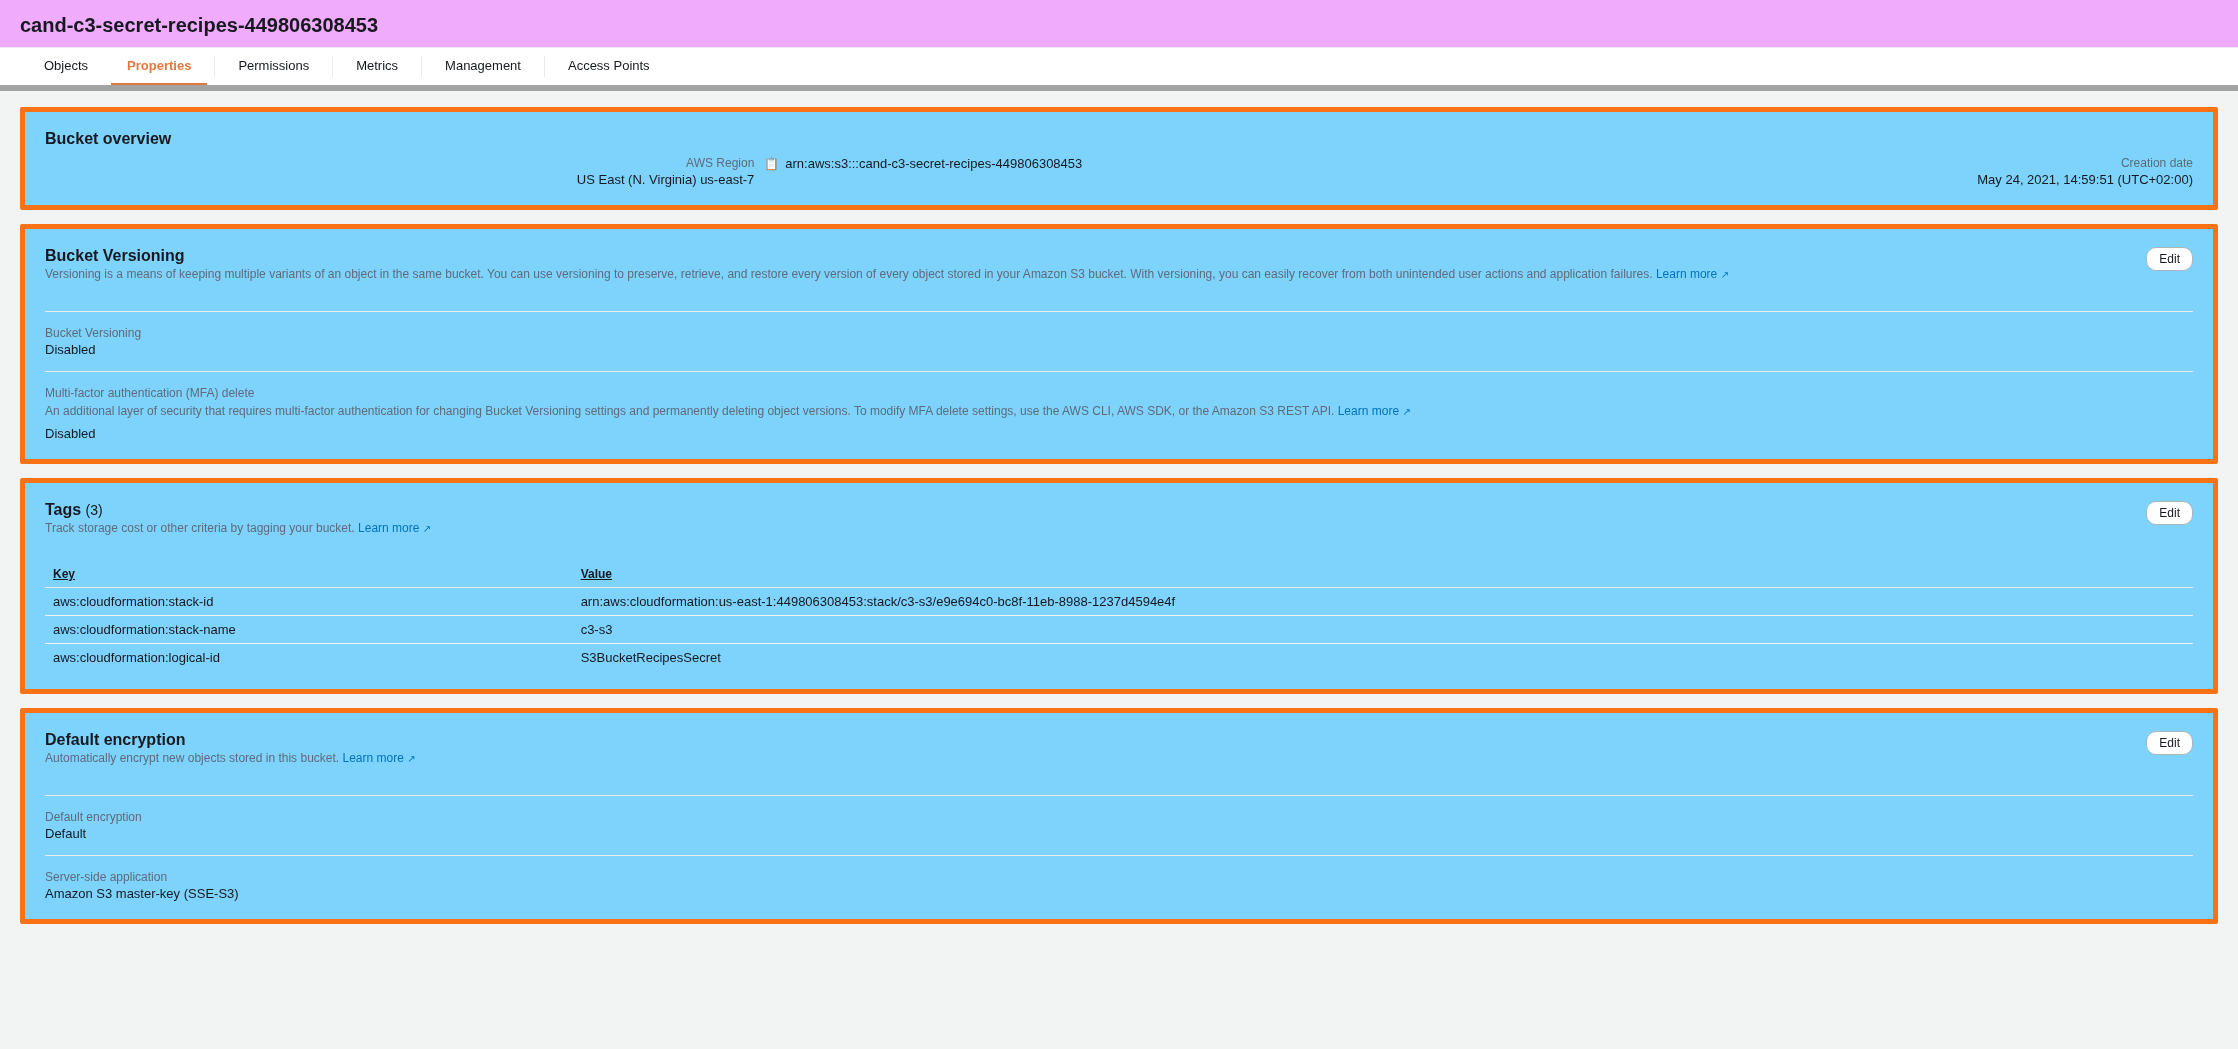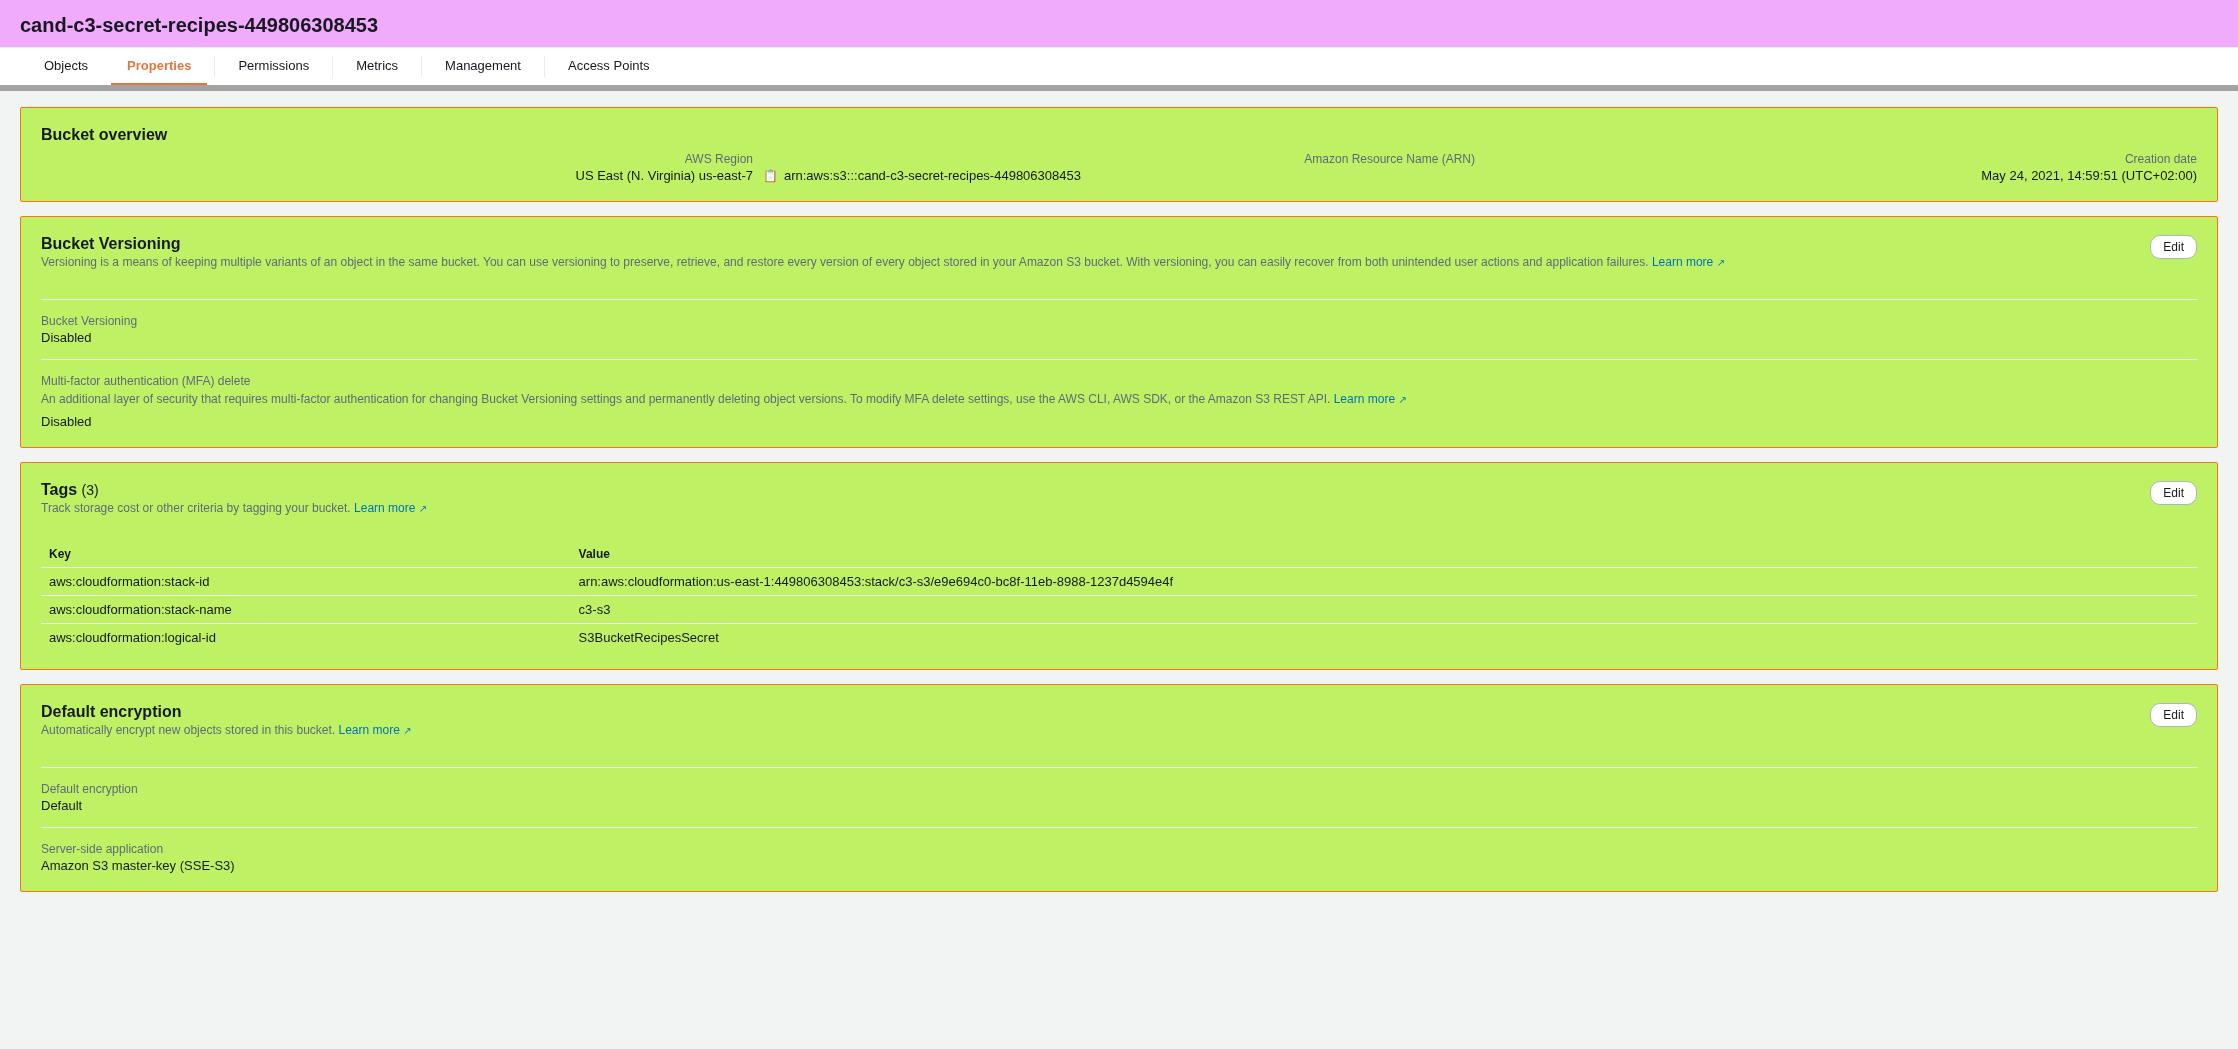--- a/index.html
+++ b/index.html
@@ -36,22 +36,22 @@
       margin: 8px 0;
       align-self: stretch;
     }
     .main-content {
       padding: 16px 20px;
       display: flex;
       flex-direction: column;
       gap: 14px;
     }
     .card {
-      background: #bef264;
-      border: 1px solid #f97316;
+      background: #7dd3fc;
+      border: 5px solid #f97316;
       border-radius: 2px;
       padding: 18px 20px;
     }
     .card-header {
       display: flex;
       justify-content: space-between;
       align-items: flex-start;
       margin-bottom: 8px;
     }
     .card-title {
@@ -114,20 +114,21 @@
       border-collapse: collapse;
       margin-top: 10px;
     }
     .tags-table th {
       text-align: left;
       font-size: 12px;
       font-weight: 600;
       color: #16191f;
       padding: 6px 8px;
       border-bottom: 1px solid #e9ebed;
+      text-decoration: underline;
     }
     .tags-table td {
       padding: 6px 8px;
       font-size: 13px;
       border-bottom: 1px solid #f2f3f3;
       color: #16191f;
     }
     .tags-table tr:last-child td {
       border-bottom: none;
     }
@@ -167,21 +168,20 @@
   <div class="card">
     <div class="card-header">
       <span class="card-title">Bucket overview</span>
     </div>
     <div class="bucket-overview-grid">
       <div>
         <div class="field-label">AWS Region</div>
         <div class="field-value">US East (N. Virginia) us-east-7</div>
       </div>
       <div>
-        <div class="field-label">Amazon Resource Name (ARN)</div>
         <div class="arn-row">
           <span class="copy-icon">📋</span>
           <span class="field-value">arn:aws:s3:::cand-c3-secret-recipes-449806308453</span>
         </div>
       </div>
       <div>
         <div class="field-label">Creation date</div>
         <div class="field-value">May 24, 2021, 14:59:51 (UTC+02:00)</div>
       </div>
     </div>

